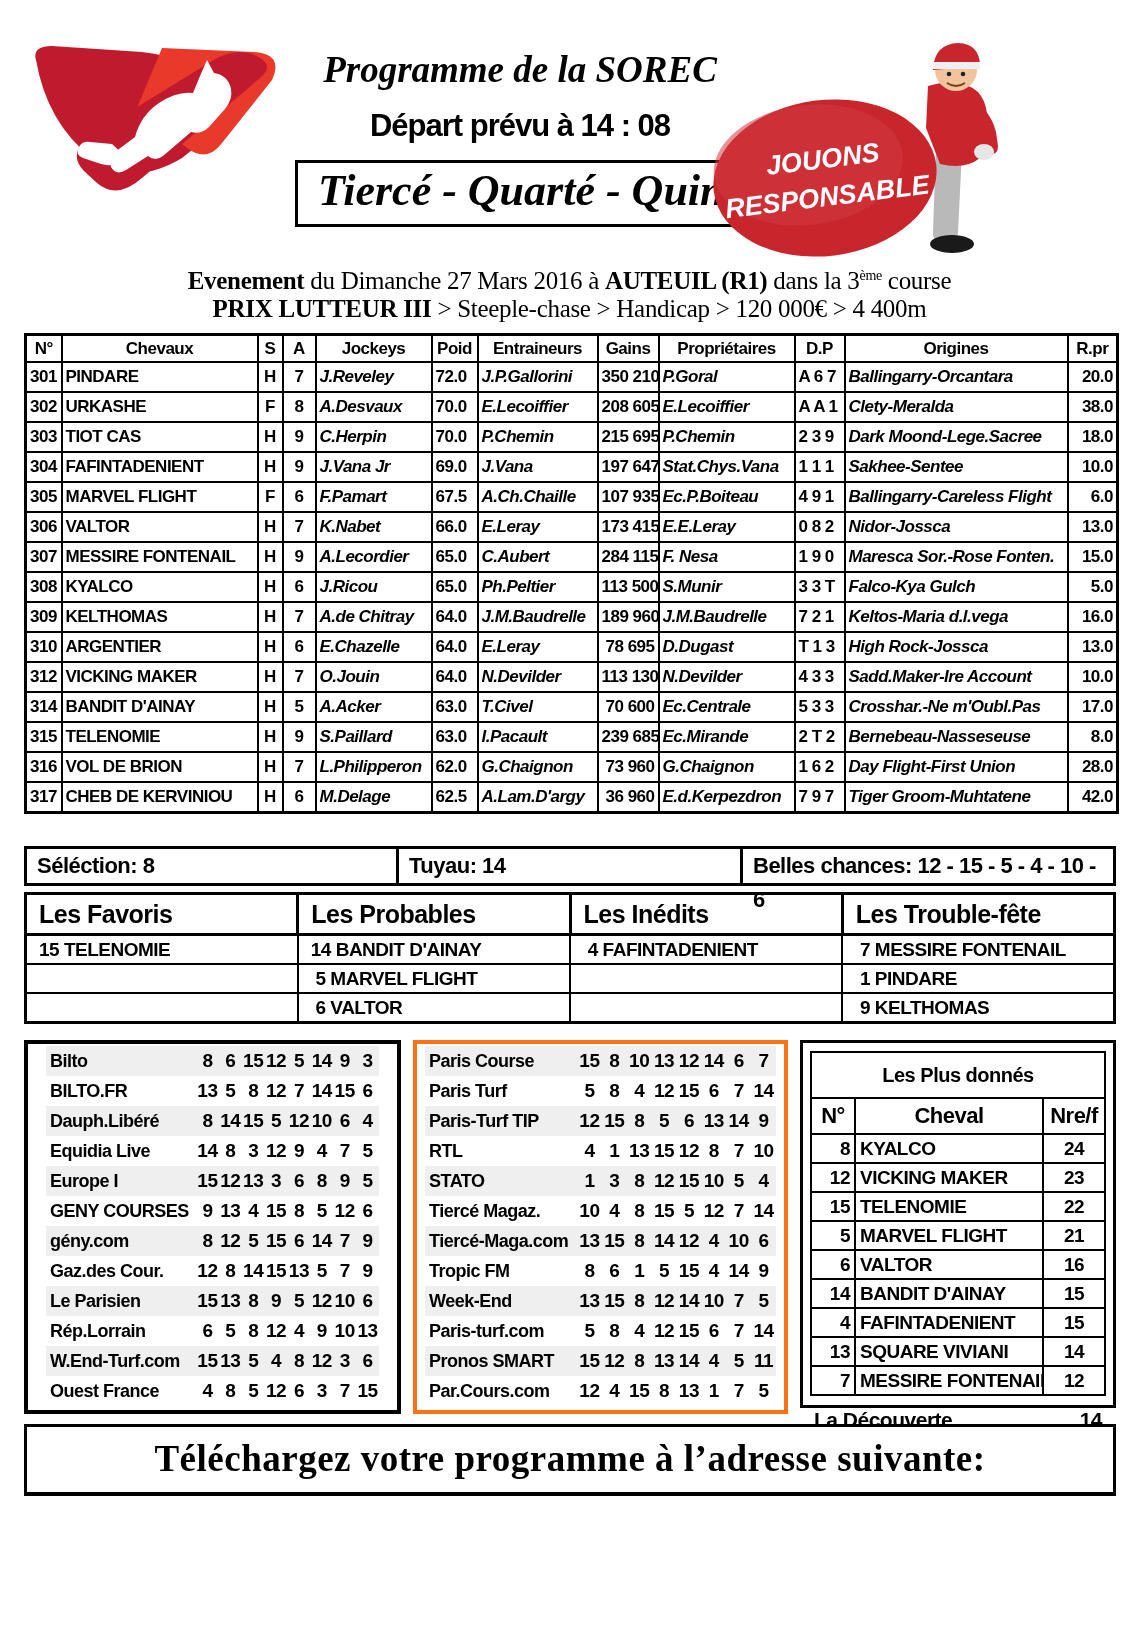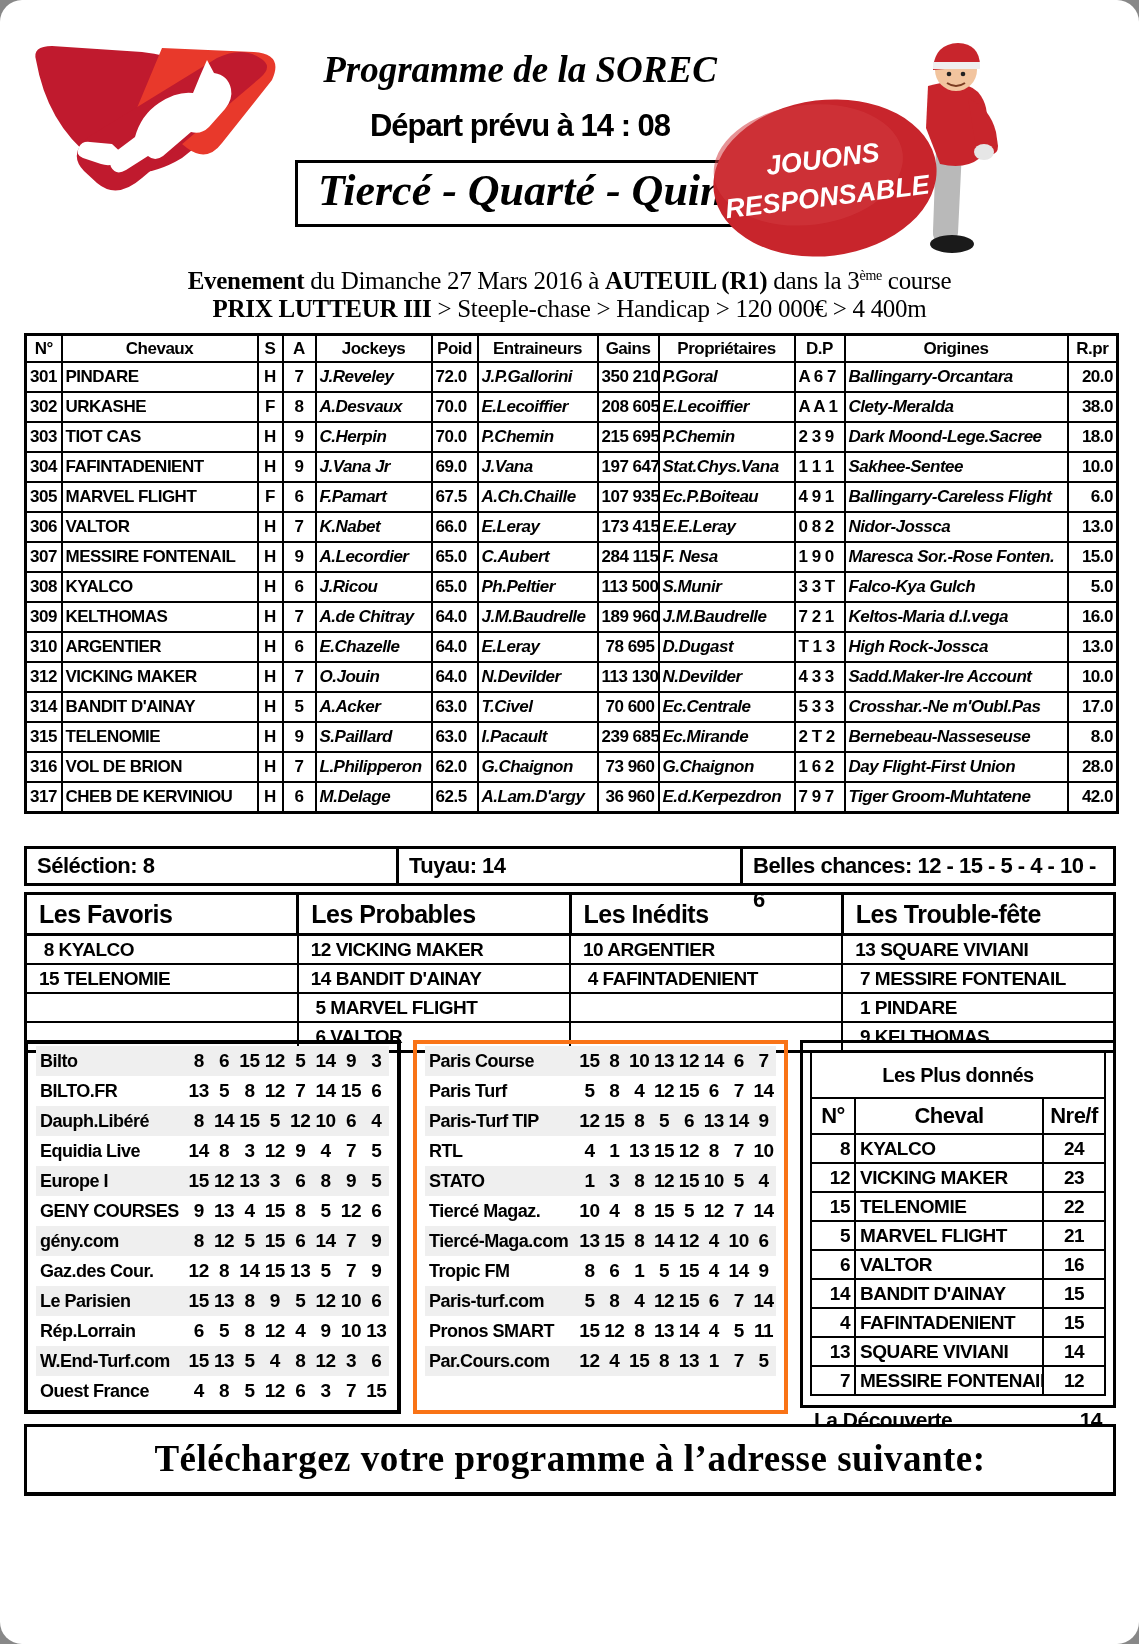--- a/index.html
+++ b/index.html
@@ -1,17 +1,17 @@
 <!DOCTYPE html>
 <html><head>
 <meta charset="utf-8">
 <style>
   html,body{margin:0;padding:0;background:#888;}
   .page{position:relative;width:1139px;height:1644px;background:#fff;margin:0 auto;
-        font-family:"Liberation Sans",sans-serif;color:#000;overflow:hidden;border-radius:22px;}
+        font-family:"Liberation Sans",sans-serif;color:#000;overflow:hidden;}
 
   
   .logo{position:absolute;left:22px;top:38px;width:265px;height:205px;}
   .title-block{position:absolute;left:295px;top:48px;width:450px;text-align:center;}
   .main-title{font-family:"Liberation Serif",serif;font-style:italic;font-weight:bold;
               font-size:37px;white-space:nowrap;}
   .depart{font-size:31px;font-weight:bold;letter-spacing:-1px;margin-top:17px;white-space:nowrap;}
   .bets-box{display:inline-block;margin-top:16px;border:3px solid #000;padding:2px 20px 8px 20px;
             font-family:"Liberation Serif",serif;font-style:italic;font-weight:bold;
             font-size:44px;white-space:nowrap;background:#fff;}
@@ -49,21 +49,21 @@
   
   .picks{position:absolute;left:24px;top:892px;}
   .picks table{table-layout:fixed;width:1092px;border:3px solid #000;}
   .picks th{border:3px solid #000;height:36px;text-align:left;padding-left:12px;
             font-size:25px;letter-spacing:-0.5px;}
   .picks td{border:2px solid #000;height:25px;padding-left:12px;font-weight:bold;
             font-size:19px;letter-spacing:-0.5px;white-space:pre;overflow:hidden;}
 
   
   .press-left{position:absolute;left:24px;top:1040px;width:377px;height:374px;
-              border:4px solid #000;box-sizing:border-box;padding:2px 8px;}
+              border:4px solid #000;box-sizing:border-box;padding:2px 18px;}
   .press-mid{position:absolute;left:413px;top:1040px;width:375px;height:374px;
              border:4px solid #f97316;box-sizing:border-box;padding:2px 8px;}
   .press-table{table-layout:fixed;width:100%;}
   .press-table td{height:30px;font-weight:bold;font-size:19px;letter-spacing:-0.5px;
                   white-space:nowrap;overflow:hidden;text-align:center;padding:0;}
   .press-table td.lbl{text-align:left;padding-left:4px;font-size:18px;}
   .press-table tr:nth-child(odd) td{background:#efefef;}
 
   
   .plus-box{position:absolute;left:800px;top:1040px;width:316px;height:368px;
@@ -396,26 +396,20 @@
       <thead>
           <tr id="picks-head">
             <th>Les Favoris</th>
             <th>Les Probables</th>
             <th>Les Inédits</th>
             <th>Les Trouble-fête</th>
           </tr>
         </thead>
       <tbody id="picks-body">
           <tr>
-            <td> 8 KYALCO</td>
-            <td>12 VICKING MAKER</td>
-            <td>10 ARGENTIER</td>
-            <td>13 SQUARE VIVIANI</td>
-          </tr>
-          <tr>
             <td>15 TELENOMIE</td>
             <td>14 BANDIT D'AINAY</td>
             <td> 4 FAFINTADENIENT</td>
             <td> 7 MESSIRE FONTENAIL</td>
           </tr>
           <tr>
             <td></td>
             <td> 5 MARVEL FLIGHT</td>
             <td></td>
             <td> 1 PINDARE</td>
@@ -658,20 +652,31 @@
           <tr>
             <td class="lbl">Tropic FM</td>
             <td>8</td>
             <td>6</td>
             <td>1</td>
             <td>5</td>
             <td>15</td>
             <td>4</td>
             <td>14</td>
             <td>9</td>
+          </tr>
+          <tr>
+            <td class="lbl">Week-End</td>
+            <td>13</td>
+            <td>15</td>
+            <td>8</td>
+            <td>12</td>
+            <td>14</td>
+            <td>10</td>
+            <td>7</td>
+            <td>5</td>
           </tr>
           <tr>
             <td class="lbl">Paris-turf.com</td>
             <td>5</td>
             <td>8</td>
             <td>4</td>
             <td>12</td>
             <td>15</td>
             <td>6</td>
             <td>7</td>

